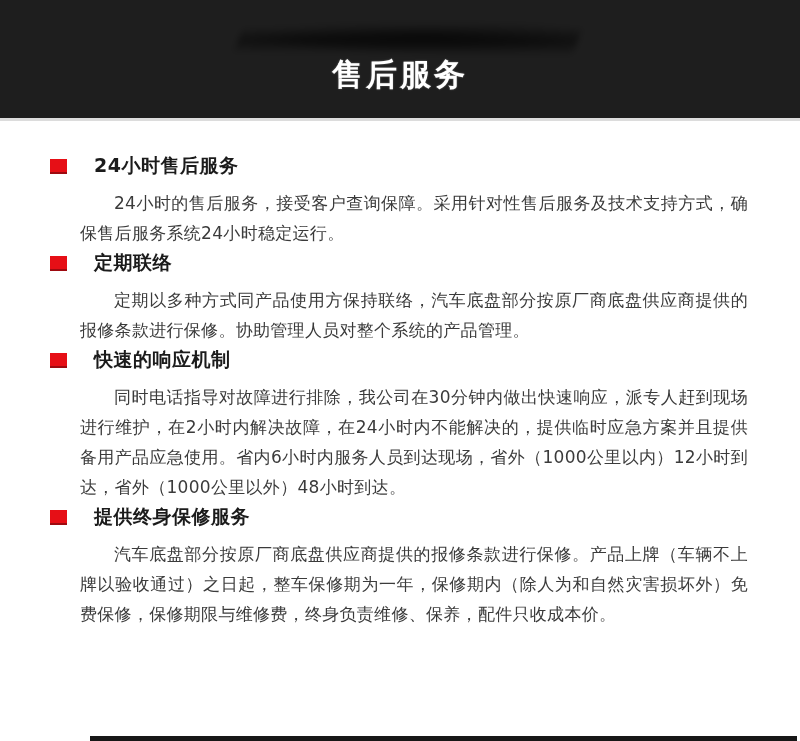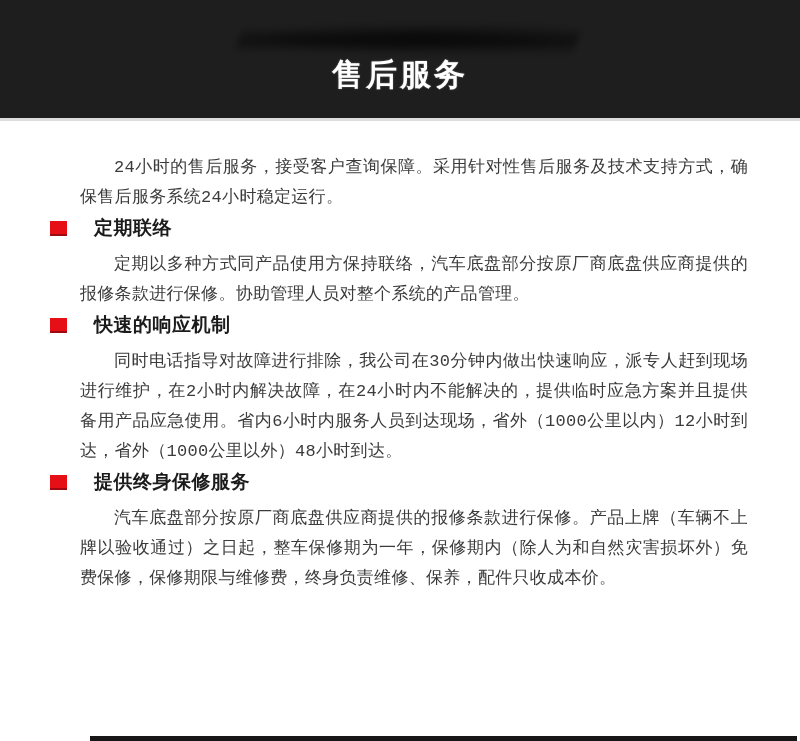--- a/index.html
+++ b/index.html
@@ -1,15 +1,15 @@
 <!DOCTYPE html>
 <html><head>
 <meta charset="utf-8">
 <style>
-  * { margin: 0; padding: 0; box-sizing: border-box; font-family: Liberation Mono, monospace; }
+  * { margin: 0; padding: 0; box-sizing: border-box; }
   html, body { background: #ffffff; }
   body {
     width: 800px;
     height: 741px;
     position: relative;
     overflow: hidden;
     font-family: "DejaVu Sans", "Liberation Sans", sans-serif;
   }
 
   
@@ -97,20 +97,24 @@
 <body>
 
 <div class="header-band">
   <div class="header-watermark"></div>
   <div class="header-title">售后服务</div>
 </div>
 
 <div class="content">
 
   <div class="section">
+    <div class="section-header">
+      <span class="bullet-square"></span>
+      <span class="section-title">24小时售后服务</span>
+    </div>
     <div class="section-body">
       <p>24小时的售后服务，接受客户查询保障。采用针对性售后服务及技术支持方式，确保售后服务系统24小时稳定运行。</p>
     </div>
   </div>
 
   <div class="section">
     <div class="section-header">
       <span class="bullet-square"></span>
       <span class="section-title">定期联络</span>
     </div>

